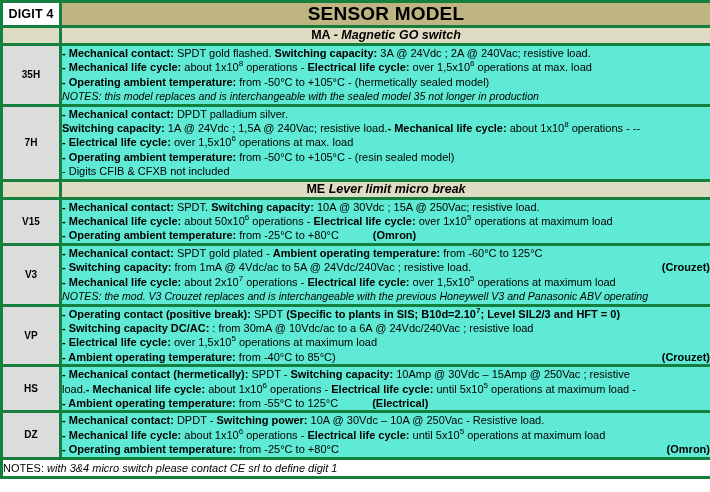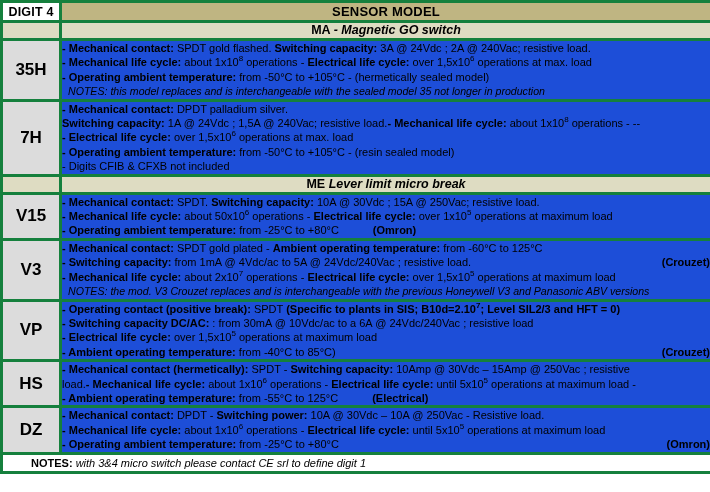--- a/index.html
+++ b/index.html
@@ -32,21 +32,21 @@
     text-align:center;
     font-weight:bold;
     font-size:12.5px;
     height:17px;
     letter-spacing:.2px;
   }
   .sensor-head{
     background:#bfb582;
     text-align:center;
     font-weight:bold;
-    font-size:13px;
+    font-size:19px;
     height:17px;
     letter-spacing:.2px;
   }
 
   
   .band{
     background:#dedcc2;
     height:15px;
   }
   .band-lbl{
@@ -57,54 +57,53 @@
     white-space:nowrap;
   }
   .band-lbl i{font-style:italic;}
   .band-empty{background:#dedcc2;border-right:1px solid #000;}
 
   
   .code{
     background:#dcdcdc;
     text-align:center;
     font-weight:bold;
-    font-size:17px;
+    font-size:10px;
   }
 
   
   .body{
-    background:#1d4ed8;
+    background:#5eead4;
     padding:2px 4px 2px 5px;
     font-size:11px;
     line-height:14.4px;
   }
   .body .ln{
     white-space:nowrap;
     overflow:visible;
   }
   .body b{font-weight:bold;}
   .body .note{
     font-style:italic;
-    padding-left:6px;
     font-size:10.6px;
   }
   .body .bi{font-weight:bold;}
   .right-tag{float:right;font-weight:bold;}
   .right-tag.plain{font-weight:bold;}
   .mid-tag{display:inline-block;padding-left:34px;font-weight:bold;}
   .sup{font-size:8px;vertical-align:super;line-height:0;}
 
   
   .notes-cell{
     background:#ffffff;
     padding:1px 4px 1px 5px;
     font-size:11px;
     height:16px;
   }
-  .notes-cell b{font-weight:bold;margin-left:28px;}
+  .notes-cell b{font-weight:normal;}
   .notes-cell i{}
 
   
   .watermark{
     position:absolute;
     left:561px;top:128px;
     width:145px;height:62px;
     z-index:1;
     pointer-events:none;
     opacity:.97;
@@ -194,21 +193,21 @@
           <div class="ln"><b>- Operating ambient temperature:</b> from -25°C  to  +80°C<span class="mid-tag">(Omron)</span></div>
         </td>
       </tr>
 
       <tr>
         <td class="code">V3</td>
         <td class="body">
           <div class="ln"><b>- Mechanical contact:</b> SPDT gold plated -  <b>Ambient operating temperature:</b> from -60°C to 125°C</div>
           <div class="ln"><span class="right-tag plain">(Crouzet)</span><b>- Switching capacity:</b> from 1mA @ 4Vdc/ac to 5A @ 24Vdc/240Vac ; resistive load.</div>
           <div class="ln"><b>- Mechanical life cycle:</b> about 2x10<span class="sup">7</span> operations - <b>Electrical life cycle:</b> over 1,5x10<span class="sup">5</span> operations at maximum load</div>
-          <div class="ln note">NOTES: the mod. V3 Crouzet replaces and is interchangeable with the previous Honeywell V3 and Panasonic ABV versions</div>
+          <div class="ln note">NOTES: the mod. V3 Crouzet replaces and is interchangeable with the previous Honeywell V3 and Panasonic ABV operating</div>
         </td>
       </tr>
 
       <tr>
         <td class="code">VP</td>
         <td class="body">
           <div class="ln"><b>- Operating contact (positive break):</b> SPDT  <span class="bi">(Specific to plants in SIS; B10d=2.10<span class="sup">7</span>; Level SIL2/3 and HFT = 0)</span></div>
           <div class="ln"><b>- Switching capacity DC/AC:</b>  : from 30mA @ 10Vdc/ac to a 6A @ 24Vdc/240Vac ; resistive load</div>
           <div class="ln"><b>- Electrical life cycle:</b> over 1,5x10<span class="sup">5</span> operations at maximum load</div>
           <div class="ln"><span class="right-tag plain">(Crouzet)</span><b>- Ambient operating temperature:</b> from -40°C to 85°C)</div>

